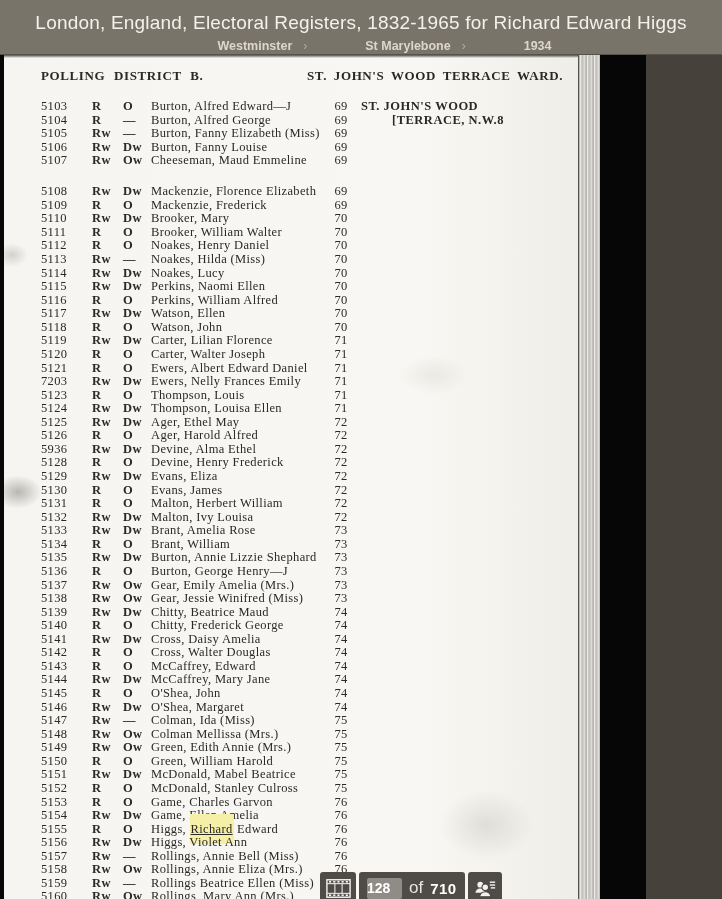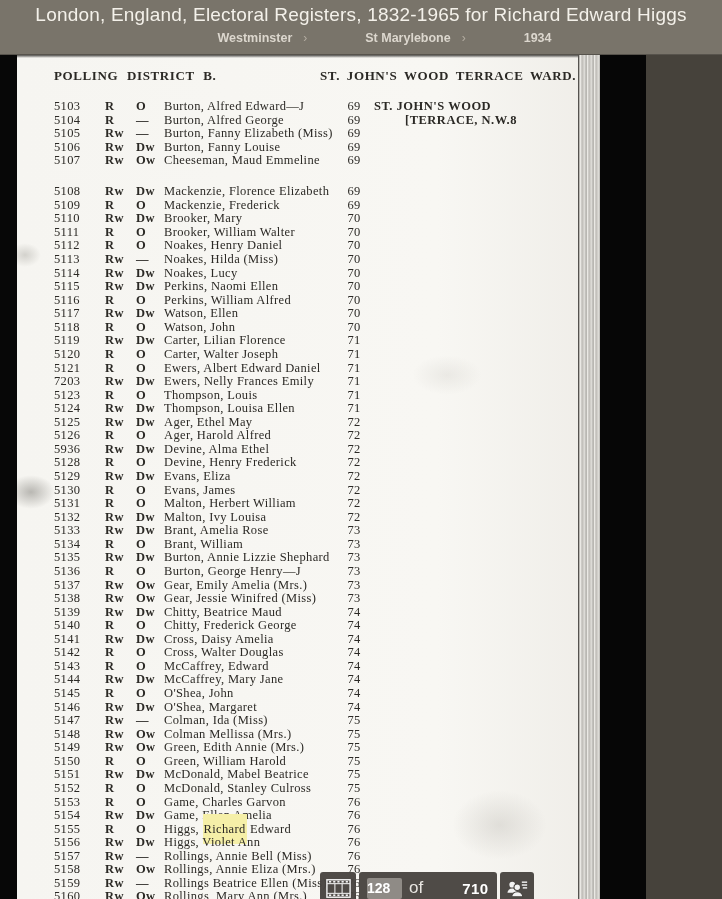--- a/index.html
+++ b/index.html
@@ -4,32 +4,32 @@
 <style>
   * { margin:0; padding:0; box-sizing:border-box; }
   html,body { width:722px; height:899px; overflow:hidden; background:#2b2b2b;
     font-family:"Liberation Sans", sans-serif; }
   .app { position:relative; width:722px; height:899px; overflow:hidden; }
 
   
   .hdr { position:absolute; top:0; left:0; width:722px; height:55px;
     background:#79746a; border-bottom:1px solid rgba(0,0,0,0.28); z-index:30; }
   .hdr h1 { font-size:19px; font-weight:400; color:#f4f1ea; text-align:center;
-    letter-spacing:0.2px; padding-top:4px; white-space:nowrap; }
+    letter-spacing:0.2px; padding-top:12px; white-space:nowrap; }
   .crumbs { margin-top:5px; text-align:center; font-size:12.5px; font-weight:bold;
     color:#dcd7ce; }
   .crumbs .sep { color:#b3aca1; font-weight:400; margin:0 11px; font-size:12px; }
   .crumbs .crumb { cursor:pointer;margin-left:47px; }
 
   
   .viewer { position:absolute; top:55px; left:0; width:722px; height:844px;
     background:#070707; }
 
   
-  .doc-page { position:absolute; left:17px; top:0; width:600px; height:844px;
+  .doc-page { position:absolute; left:4px; top:0; width:600px; height:844px;
     background:linear-gradient(90deg,#f6f5f1 0%, #f8f7f3 70%, #efede8 97%, #e3e1db 100%);
     overflow:hidden;
     font-family:"Liberation Serif","DejaVu Serif",serif; color:#2b2925; }
   .doc-page::before { content:""; position:absolute; top:0; left:0; right:0; height:3px;
     background:linear-gradient(180deg, rgba(25,24,22,0.75), rgba(25,24,22,0)); }
   .page-left-line { position:absolute; left:1px; top:0; bottom:0; width:3px;
     background:#16
 1513; opacity:.85; }
 
   .doc-hdr-line { position:absolute; top:13px; left:0; right:0; height:16px;
@@ -42,21 +42,21 @@
     font-size:12.5px; letter-spacing:0.35px; white-space:nowrap; }
   .row-gap { height:17.4px; }
   .reg-row span { position:absolute; top:0; }
   .c-num   { left:37px; }
   .c-f     { left:88px; font-weight:bold; }
   .c-q     { left:119px; font-weight:bold; }
   .c-name  { left:147px; }
   .c-house { left:322px; width:30px; text-align:center; }
   .c-note  { left:357px; font-weight:bold; letter-spacing:0.5px; }
   .c-note.indent { left:388px;text-align:right; }
-  mark.hl { background:#f5efa8; color:inherit; padding:8px 1px; }
+  mark.hl { background:#f5efa8; color:inherit; padding:8px 1px;text-decoration:underline; }
 
   .smudge { position:absolute; pointer-events:none; }
   .sm1 { left:-10px; top:420px; width:48px; height:34px;
     background:radial-gradient(ellipse, rgba(110,108,102,.45), transparent 70%); }
   .sm2 { left:-8px; top:188px; width:32px; height:24px;
     background:radial-gradient(ellipse, rgba(130,128,120,.3), transparent 70%); }
   .sm3 { left:435px; top:735px; width:95px; height:70px;
     background:radial-gradient(ellipse, rgba(150,146,138,.22), transparent 70%); }
   .sm4 { left:395px; top:300px; width:70px; height:40px;
     background:radial-gradient(ellipse, rgba(160,156,148,.15), transparent 70%); }
@@ -75,21 +75,21 @@
   
   .toolbar { position:absolute; left:320px; top:817px; display:flex; gap:3px;
     z-index:40; }
   .tb-btn { background:rgba(72,68,64,0.96); border-radius:3px; height:32px;
     display:flex; align-items:center; justify-content:center; cursor:pointer; }
   .tb-film { width:36px; }
   .tb-group { padding:0 8px; }
   .page-box { background:#8f8b86; color:#fff; font-size:14px; font-weight:bold;
     width:35px; height:21px; line-height:21px; text-align:left; border-radius:2px; }
   .of-lbl { color:#e8e5e1; font-size:17px; margin:0 7px; }
-  .total-lbl { color:#fff; font-size:15px; font-weight:bold; letter-spacing:0.5px;margin-left:32px; }
+  .total-lbl { color:#fff; font-size:15px; font-weight:bold; letter-spacing:0.5px; }
   .tb-people { width:34px; }
 </style>
 </head>
 <body>
 
 <div class="app">
 
   <header class="hdr">
     <h1>London, England, Electoral Registers, 1832-1965 for Richard Edward Higgs</h1>
     <nav class="crumbs"><span class="crumb">Westminster</span><span class="sep">›</span><span class="crumb">St Marylebone</span><span class="sep">›</span><span class="crumb">1934</span></nav>

